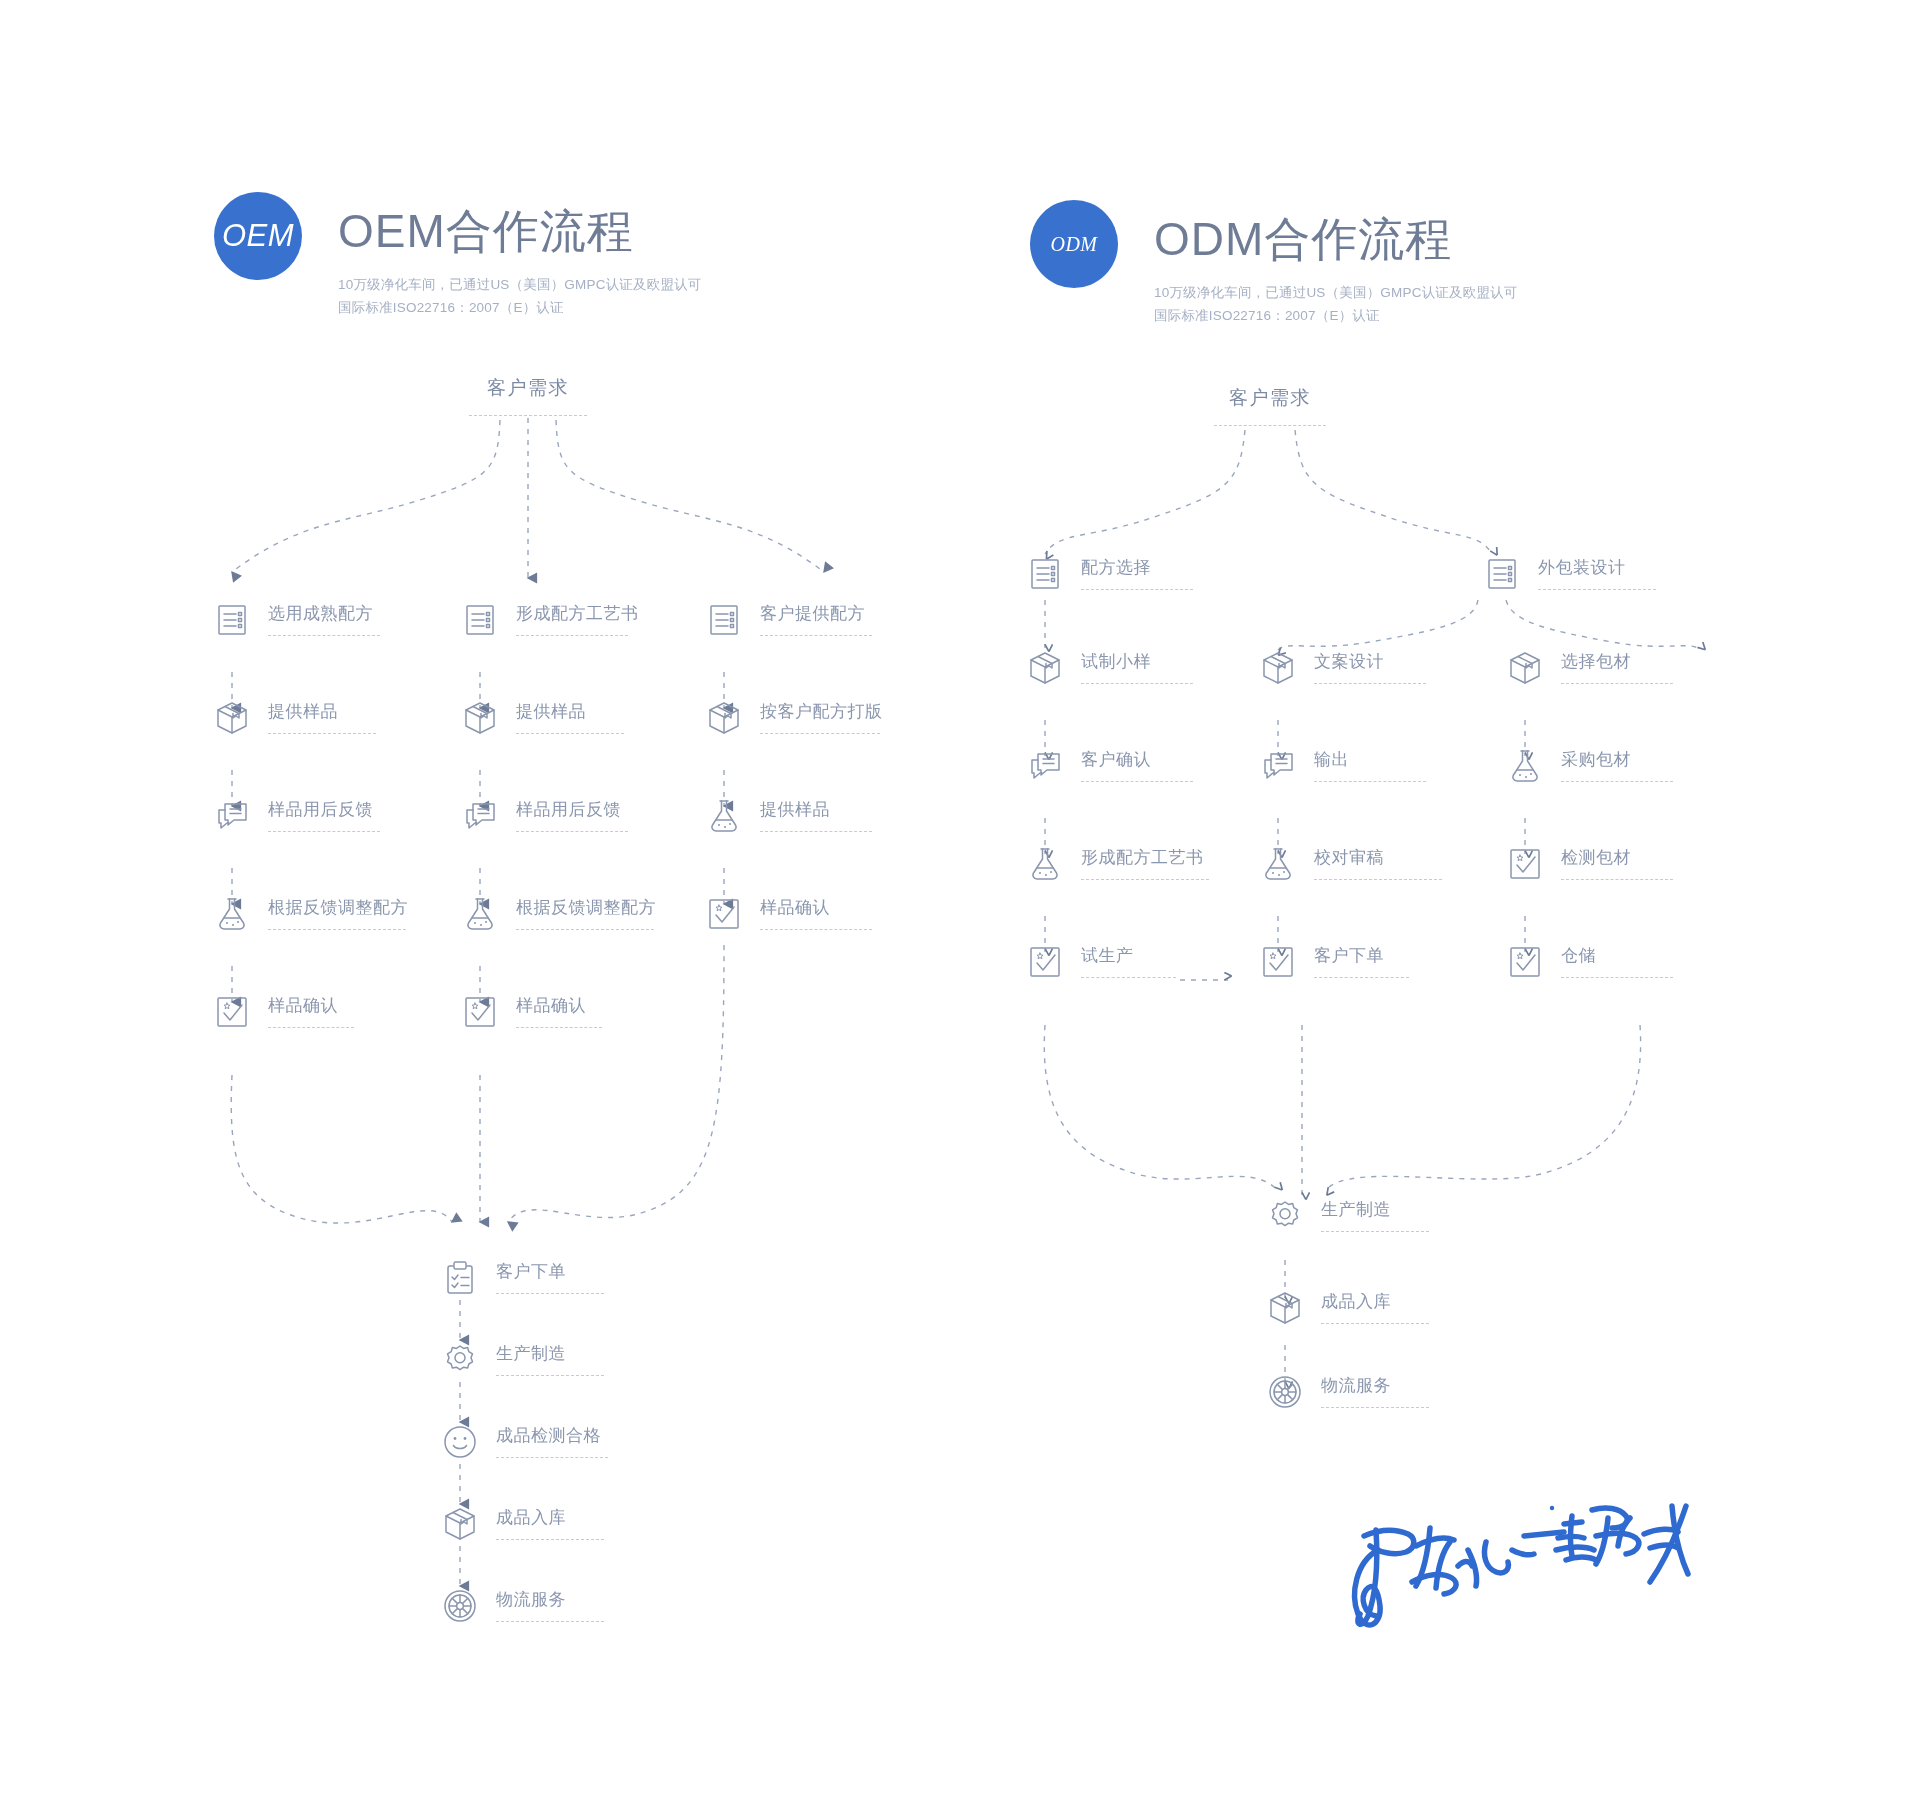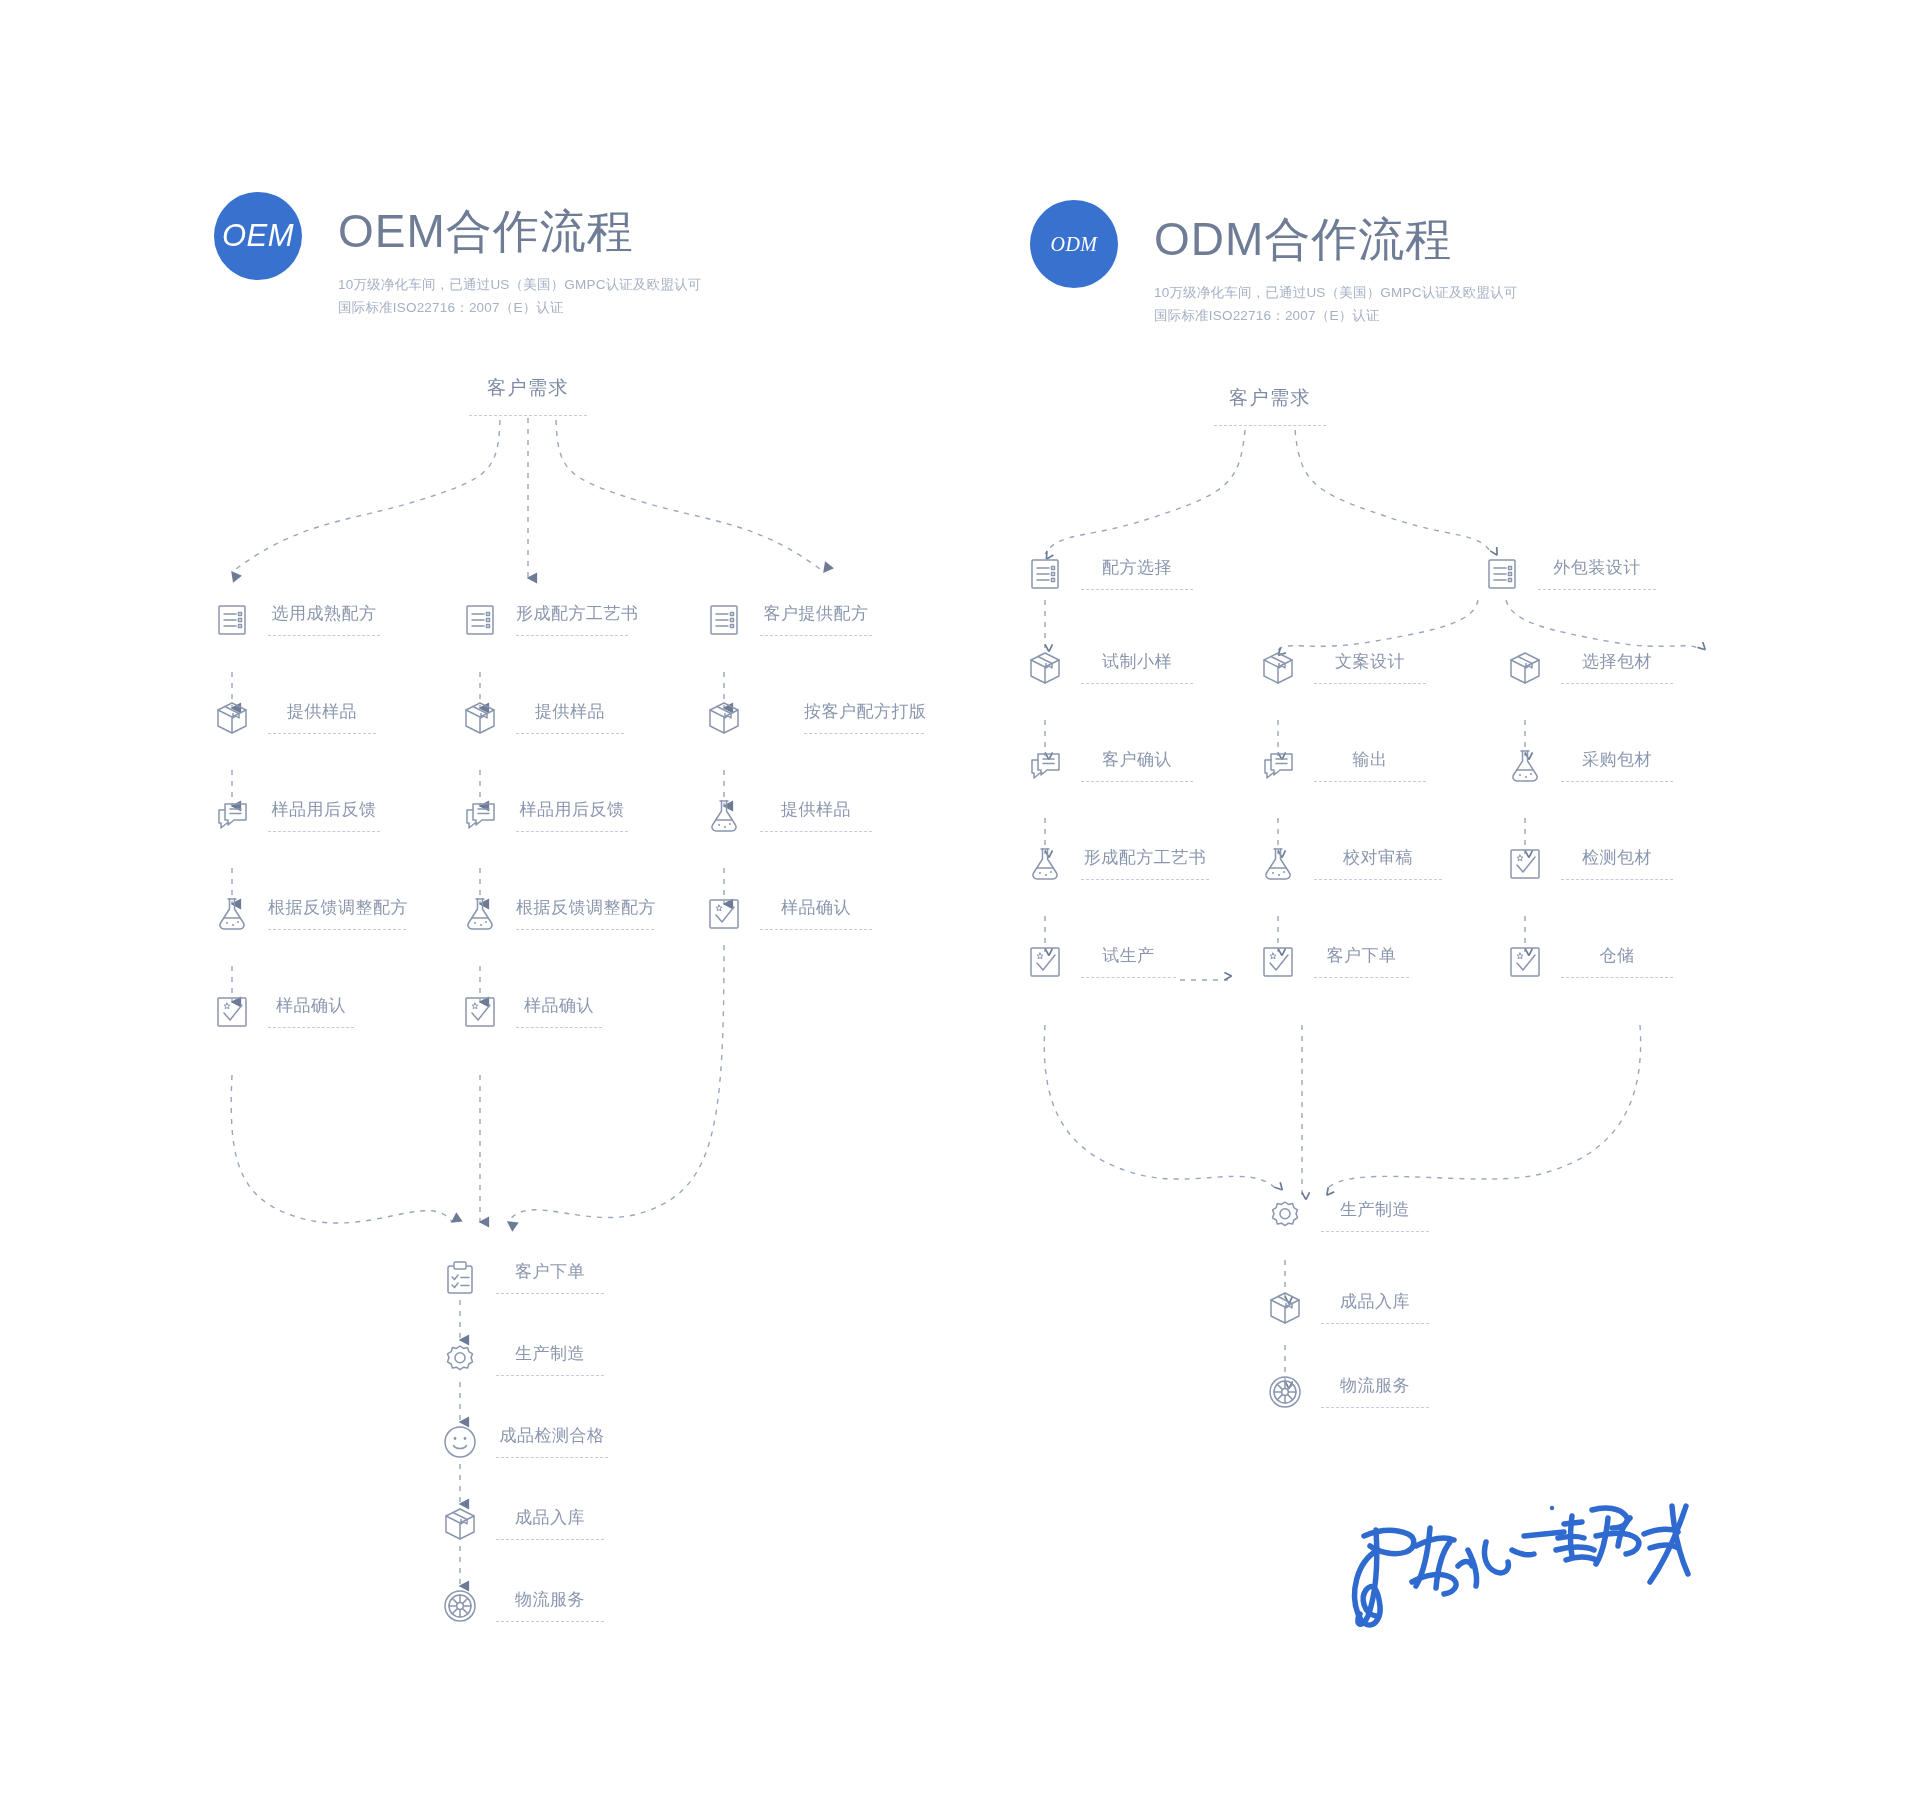--- a/index.html
+++ b/index.html
@@ -26,21 +26,21 @@
     flex:0 0 auto;
   }
   .badge.odm { font-size:20px;font-family:Liberation Serif, serif; }
   .head-text { margin-left:36px; padding-top:14px; }
   .head-title { font-size:46px; color:#6f7c95; font-weight:400; line-height:1.1; letter-spacing:1px; }
   .head-sub { margin-top:16px; font-size:13.5px; color:#a6b0c4; line-height:1.75; letter-spacing:0.2px; white-space:nowrap; }
 
   
   .node { position:absolute; display:flex; align-items:center; }
   .node .ico { width:40px; height:40px; flex:0 0 auto; display:block; }
-  .node .lbl-wrap { margin-left:16px;text-align:center; }
+  .node .lbl-wrap { margin-left:16px; }
   .node .lbl { font-size:17px; color:#8a96ae; line-height:1; white-space:nowrap; letter-spacing:0.5px; }
   .node .rule { margin-top:13px; height:0; border-top:1px dashed #c3cbdb; }
 
   .start-node { position:absolute; text-align:center; }
   .start-node .lbl { font-size:19px; color:#7d8aa4; white-space:nowrap; letter-spacing:1.5px; }
   .start-node .rule { margin-top:14px; border-top:1px dashed #c3cbdb; height:0; }
 
   .sig { position:absolute; }
 </style>
 </head>
@@ -286,21 +286,21 @@
           <line x1="12" y1="20" x2="24" y2="20"></line>
           <rect x="26.5" y="18.5" width="3" height="3"></rect>
           <line x1="12" y1="26" x2="24" y2="26"></line>
           <rect x="26.5" y="24.5" width="3" height="3"></rect>
         </svg>
         <div class="lbl-wrap">
           <div class="lbl">客户提供配方</div>
           <div class="rule" style="width:112px"></div>
         </div>
       </div>
-      <div class="node" style="left: 704px; top: 698px; gap: 44px;">
+      <div class="node" style="left: 704px; top: 698px;">
         <svg class="ico" viewBox="0 0 40 40" fill="none" stroke="#8a96ae" stroke-width="1.5" stroke-linecap="round" stroke-linejoin="round">
           <path d="M20 5 L34 12 L34 28 L20 35 L6 28 L6 12 Z"></path>
           <path d="M6 12 L20 19 L34 12"></path>
           <path d="M20 19 L20 35"></path>
           <path d="M13 8.5 L27 15.5 L27 20 L24 18 L21 20 L21 15.5"></path>
         </svg>
         <div class="lbl-wrap">
           <div class="lbl">按客户配方打版</div>
           <div class="rule" style="width:120px"></div>
         </div>

